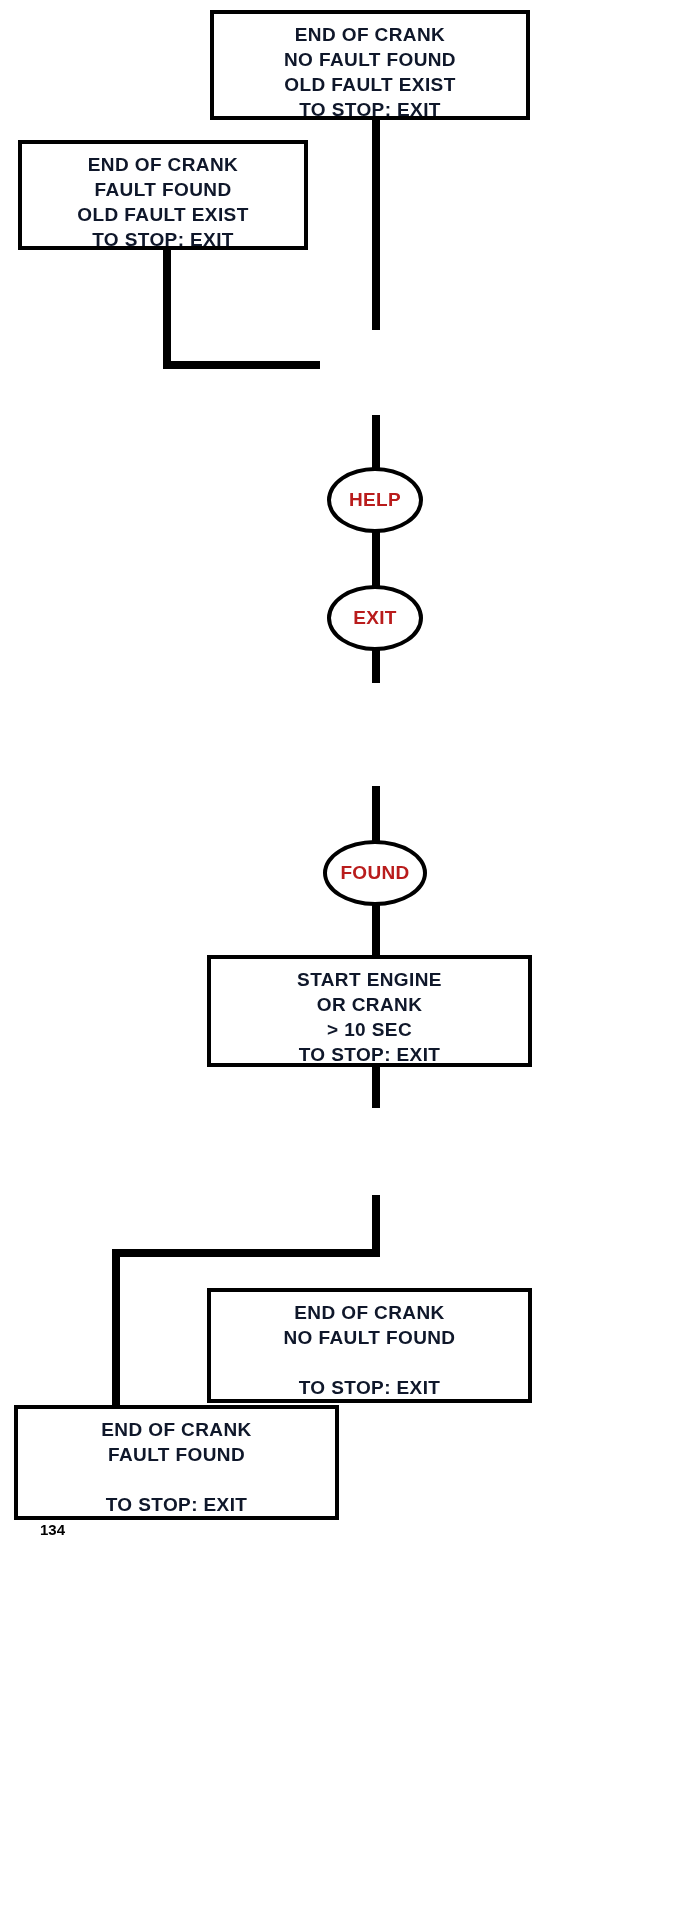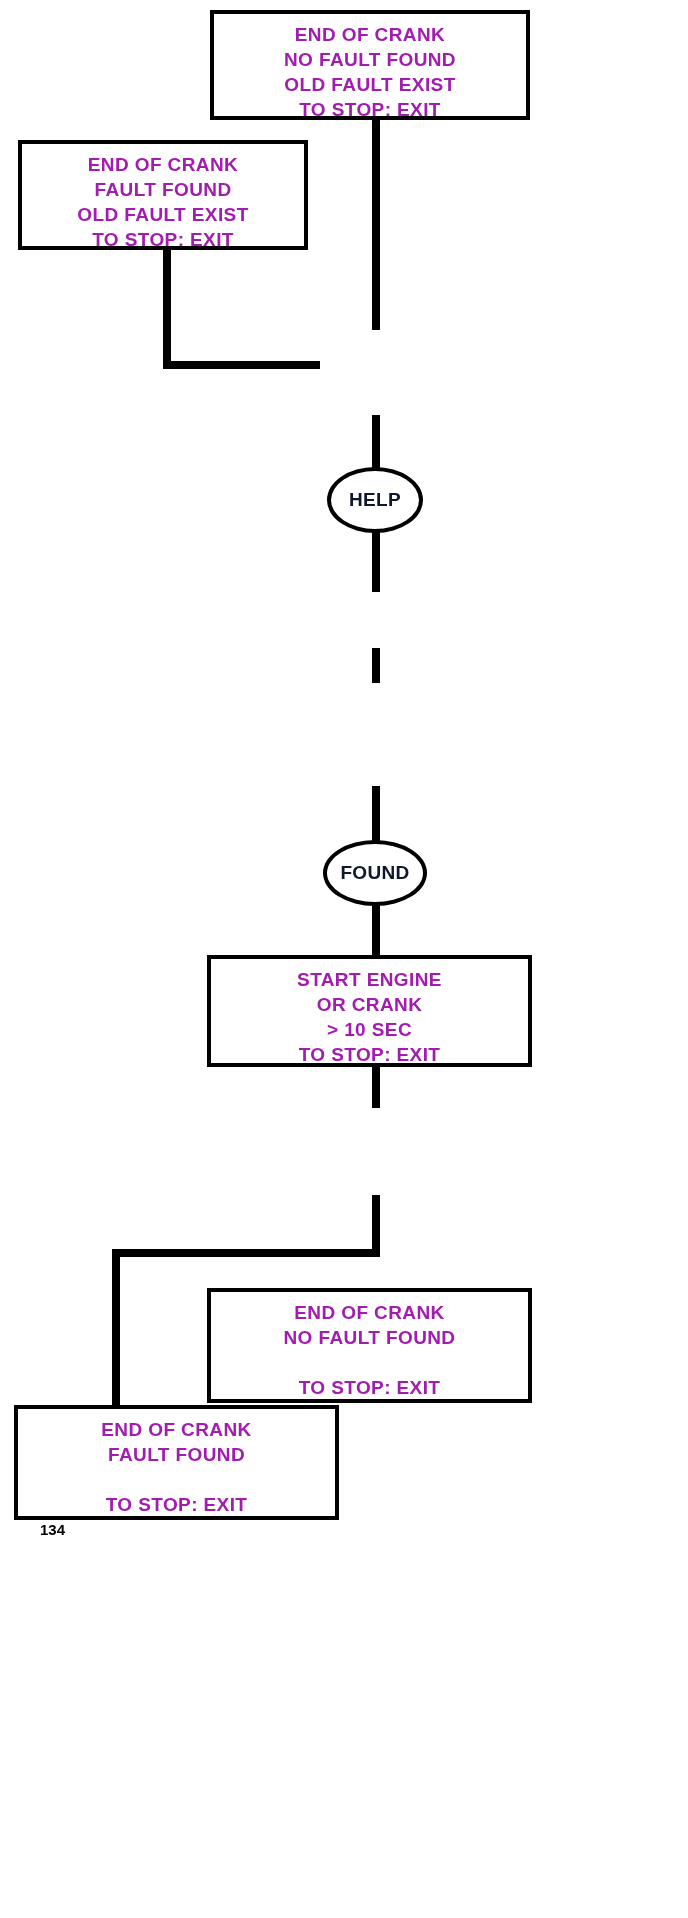--- a/index.html
+++ b/index.html
@@ -26,40 +26,40 @@
   }
   .node-box .lines {
     position: absolute;
     left: 0;
     right: 0;
     text-align: center;
     font-weight: bold;
     font-size: 19px;
     line-height: 25px;
     letter-spacing: 0.4px;
-    color: #a21caf;
+    color: #0f172a;
     font-family: "Liberation Sans", sans-serif;
     white-space: pre;
   }
   .node-box .lines.top {
     top: 8px;
   }
   .circle-node {
     position: absolute;
     box-sizing: border-box;
     border: 4px solid #000000;
     border-radius: 50%;
     background: #ffffff;
     display: flex;
     align-items: center;
     justify-content: center;
     font-weight: bold;
     font-size: 19px;
     letter-spacing: 0.3px;
-    color: #0f172a;
+    color: #b91c1c;
     z-index: 6;
     font-family: "Liberation Sans", sans-serif;
   }
   .conn {
     position: absolute;
     background: #000000;
     z-index: 2;
   }
   .page-num {
     position: absolute;
@@ -95,20 +95,23 @@
   <div class="conn" style="left:163px; top:361px; width:157px; height:8px;"></div>
 
   <div class="conn" style="left:372px; top:415px; width:8px; height:60px;"></div>
 
   <div class="circle-node" style="left:327px; top:467px; width:96px; height:66px;">
     <span>HELP</span>
   </div>
 
   <div class="conn" style="left:372px; top:530px; width:8px; height:62px;"></div>
 
+  <div class="circle-node" style="left:327px; top:585px; width:96px; height:66px;">
+    <span>EXIT</span>
+  </div>
 
   <div class="conn" style="left:372px; top:648px; width:8px; height:35px;"></div>
 
 
   <div class="conn" style="left:372px; top:786px; width:8px; height:57px;"></div>
 
   <div class="circle-node" style="left:323px; top:840px; width:104px; height:66px;">
     <span>FOUND</span>
   </div>
 

